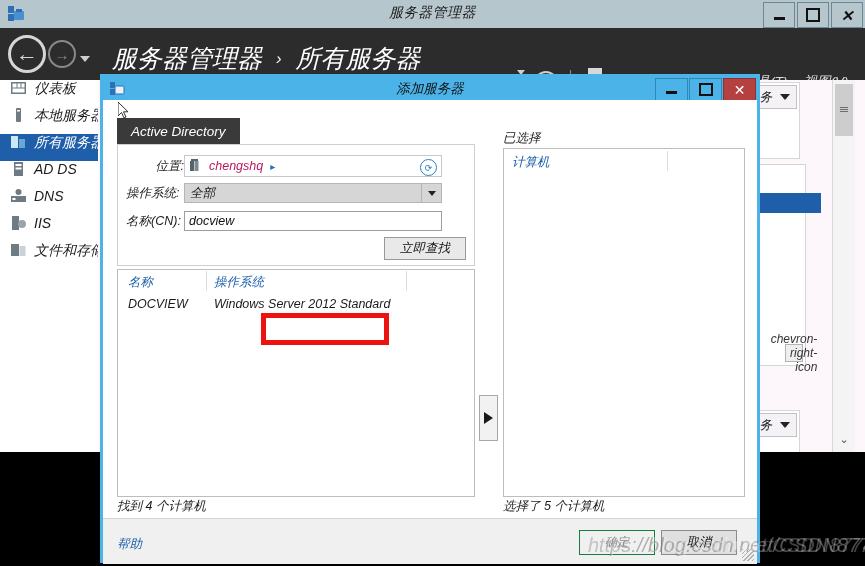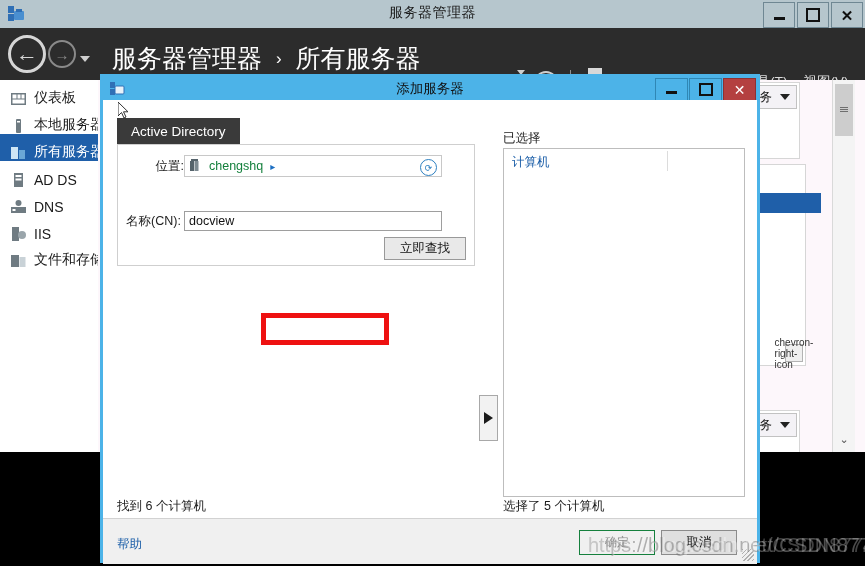--- a/index.html
+++ b/index.html
@@ -1,21 +1,21 @@
 <!DOCTYPE html>
 <html><head>
 <meta charset="utf-8">
 <style>
   html,body{margin:0;padding:0;}
   body{
     width:865px;height:566px;overflow:hidden;background:#000;
     font-family:"Liberation Sans","DejaVu Sans",sans-serif;
     -webkit-font-smoothing:antialiased;
   }
-  .root{position:relative;width:721px;height:566px;}
+  .root{position:relative;width:721px;height:566px;font-style:italic;}
 
   
   .mainwin{position:absolute;left:0;top:0;width:865px;height:452px;background:#fff;overflow:hidden;}
   .titlebar{position:absolute;left:0;top:0;width:865px;height:28px;background:#b6c6cd;}
   .titlebar .tb-icon{position:absolute;left:6px;top:4px;width:20px;height:20px;}
   .titlebar .tb-title{position:absolute;left:0;top:4px;width:865px;text-align:center;
     font-size:14px;color:#1b1b1b;letter-spacing:.5px;}
   .winbtns{position:absolute;right:2px;top:2px;height:24px;display:flex;}
   .winbtn{width:30px;height:24px;border:1px solid #6f8793;margin-left:2px;background:#b6c6cd;
     display:flex;align-items:center;justify-content:center;font-size:12px;color:#111;
@@ -40,21 +40,21 @@
   .rb-refresh{position:absolute;left:534px;top:43px;width:24px;height:24px;border-radius:50%;
     border:2px solid #cfcfcf;box-sizing:border-box;color:#cfcfcf;font-size:14px;
     display:flex;align-items:center;justify-content:center;}
   .rb-divider{position:absolute;left:570px;top:42px;width:1px;height:24px;background:#8f8f8f;}
   .rb-flag{position:absolute;left:588px;top:40px;width:16px;height:26px;}
   .menurow{position:absolute;left:680px;top:45px;display:flex;gap:16px;}
   .menurow span{color:#dcdcdc;font-size:13.5px;white-space:nowrap;}
 
   
   .sidebar{position:absolute;left:0;top:80px;width:98px;height:372px;background:#fff;}
-  .side-item{position:relative;height:27px;display:flex;align-items:flex-end;padding-left:10px;
+  .side-item{position:relative;height:27px;display:flex;align-items:flex-start;padding-left:10px;
     font-size:14px;color:#1a1a1a;white-space:nowrap;}
   .side-item.sel{background:#1f5fa9;color:#fff;}
   .side-ico{width:17px;height:16px;margin-right:7px;flex:0 0 17px;display:block;}
 
   
   .content{position:absolute;left:98px;top:80px;width:767px;height:372px;background:#fdf7fb;}
   .panel-scroll-outer{position:absolute;right:10px;top:0;width:22px;height:372px;background:#f4f4f4;border-left:1px solid #d9d9d9;}
   .sb-thumb{position:absolute;left:2px;top:4px;width:18px;height:52px;background:#cdcdcd;}
   .sb-thumb .grip{position:absolute;left:5px;top:23px;width:8px;height:6px;
      background:repeating-linear-gradient(to bottom,#6e6e6e 0 1px,transparent 1px 2px);}
@@ -93,21 +93,21 @@
        padding:0 14px;white-space:nowrap;}
   .tab.active{background:#3a3a3a;color:#fff;}
   .tab-sep{width:1px;height:16px;background:#777;margin:0 10px 5px 10px;}
 
   .adbox{position:absolute;left:14px;top:44px;width:356px;height:120px;border:1px solid #cfcfcf;background:#fff;}
   .fld-row{position:absolute;left:8px;display:flex;align-items:center;}
   .fld-label{font-size:12.5px;color:#222;white-space:nowrap;}
   .loc-field{width:258px;height:22px;border:1px solid #c8c8c8;background:#fff;display:flex;align-items:center;
      padding:0 4px;box-sizing:border-box;position:relative;}
   .loc-ico{width:14px;height:14px;margin-right:6px;}
-  .loc-text{font-size:12.5px;color:#15803d;}
+  .loc-text{font-size:12.5px;color:#be185d;}
   .loc-arrow{font-size:10px;color:#1b6ec2;margin-left:7px;}
   .loc-refresh{position:absolute;right:4px;top:3px;width:15px;height:15px;border-radius:50%;
      border:1px solid #2d7fc0;color:#2d7fc0;font-size:9px;display:flex;align-items:center;justify-content:center;}
   .os-field{width:258px;height:20px;border:1px solid #b5b5b5;background:#d6d6d6;display:flex;
      align-items:center;box-sizing:border-box;font-size:12.5px;color:#1a1a1a;padding-left:5px;position:relative;}
   .os-caret{position:absolute;right:0;top:0;width:19px;height:18px;border-left:1px solid #b5b5b5;
      background:#d6d6d6;display:flex;align-items:center;justify-content:center;}
   .os-caret i{width:0;height:0;border-left:4px solid transparent;border-right:4px solid transparent;border-top:5px solid #222;}
   .cn-field{width:258px;height:20px;border:1px solid #9e9e9e;background:#fff;box-sizing:border-box;
      font-size:12.5px;color:#111;padding-left:4px;display:flex;align-items:center;}
@@ -281,21 +281,21 @@
       </div>
 
       <div class="tile" style="left:560px;top:84px;width:146px;height:200px;">
         <div class="grid-head" style="position:absolute;left:16px;top:6px;">上次更新</div>
         <div class="grid-row sel" style="position:absolute;left:0;top:28px;width:146px;padding-left:16px;">
           <span>2014/1</span>
         </div>
         <div class="grid-row" style="position:absolute;left:0;top:52px;width:146px;padding-left:16px;color:#8a5a1a;">
           <span>2014/1</span>
         </div>
-        <div style="position:absolute;right:2px;bottom:3px;width:16px;height:16px;border:1px solid #b3b3b3;background:#efefef;display:flex;align-items:center;justify-content:center;font-size:10px;color:#333;">
+        <div style="position:absolute;right:2px;bottom:3px;width:16px;height:16px;border:1px solid #b3b3b3;background:#efefef;display:flex;align-items:center;justify-content:center;font-size:12px;color:#333;text-align:right;">
           <span>chevron-right-icon</span>
         </div>
       </div>
 
       <div class="tile" style="left:560px;top:330px;width:140px;height:75px;">
         <div class="task-btn" style="position:absolute;right:2px;top:2px;">
           <span>任务</span>
           <i class="task-caret"></i>
         </div>
         <div class="chev-circle" style="position:absolute;left:52px;top:32px;">
@@ -362,36 +362,57 @@
               <rect x="2" y="0" width="7" height="2" fill="#55636b"></rect>
             </svg>
             <span class="loc-text">chengshq</span>
             <span class="loc-arrow">▸</span>
             <div class="loc-refresh">
               <span>⟳</span>
             </div>
           </div>
         </div>
 
+        <div class="fld-row" style="top:38px;">
+          <span class="fld-label" style="width:58px;">操作系统:</span>
+          <div class="os-field">
+            <span>全部</span>
+            <div class="os-caret">
+                <i></i>
+              </div>
+          </div>
+        </div>
 
         <div class="fld-row" style="top:66px;">
           <span class="fld-label" style="width:58px;">名称(CN):</span>
           <div class="cn-field" title="">
             <span>docview</span>
           </div>
         </div>
 
         <div class="findbtn">
           <span>立即查找</span>
         </div>
       </div>
 
       <div class="redbox"></div>
 
-      <div class="count-left">找到 6 个计算机</div>
+      <div class="reslist">
+        <div class="res-hdr">
+          <span class="res-h" style="left:10px;">名称</span>
+          <span class="res-h" style="left:96px;">操作系统</span>
+          <span class="res-hsep" style="left:88px;"></span>
+          <span class="res-hsep" style="left:288px;"></span>
+        </div>
+        <div>
+          <span class="res-cell" style="left:10px;top:27px;">DOCVIEW</span>
+          <span class="res-cell" style="left:96px;top:27px;">Windows Server 2012 Standard</span>
+        </div>
+      </div>
+      <div class="count-left">找到 4 个计算机</div>
 
       <div class="arrowbtn">
         <i></i>
       </div>
 
       <div class="sel-title">已选择</div>
       <div class="selbox">
         <span class="sel-h">计算机</span>
         <span class="sel-hsep"></span>
       </div>

